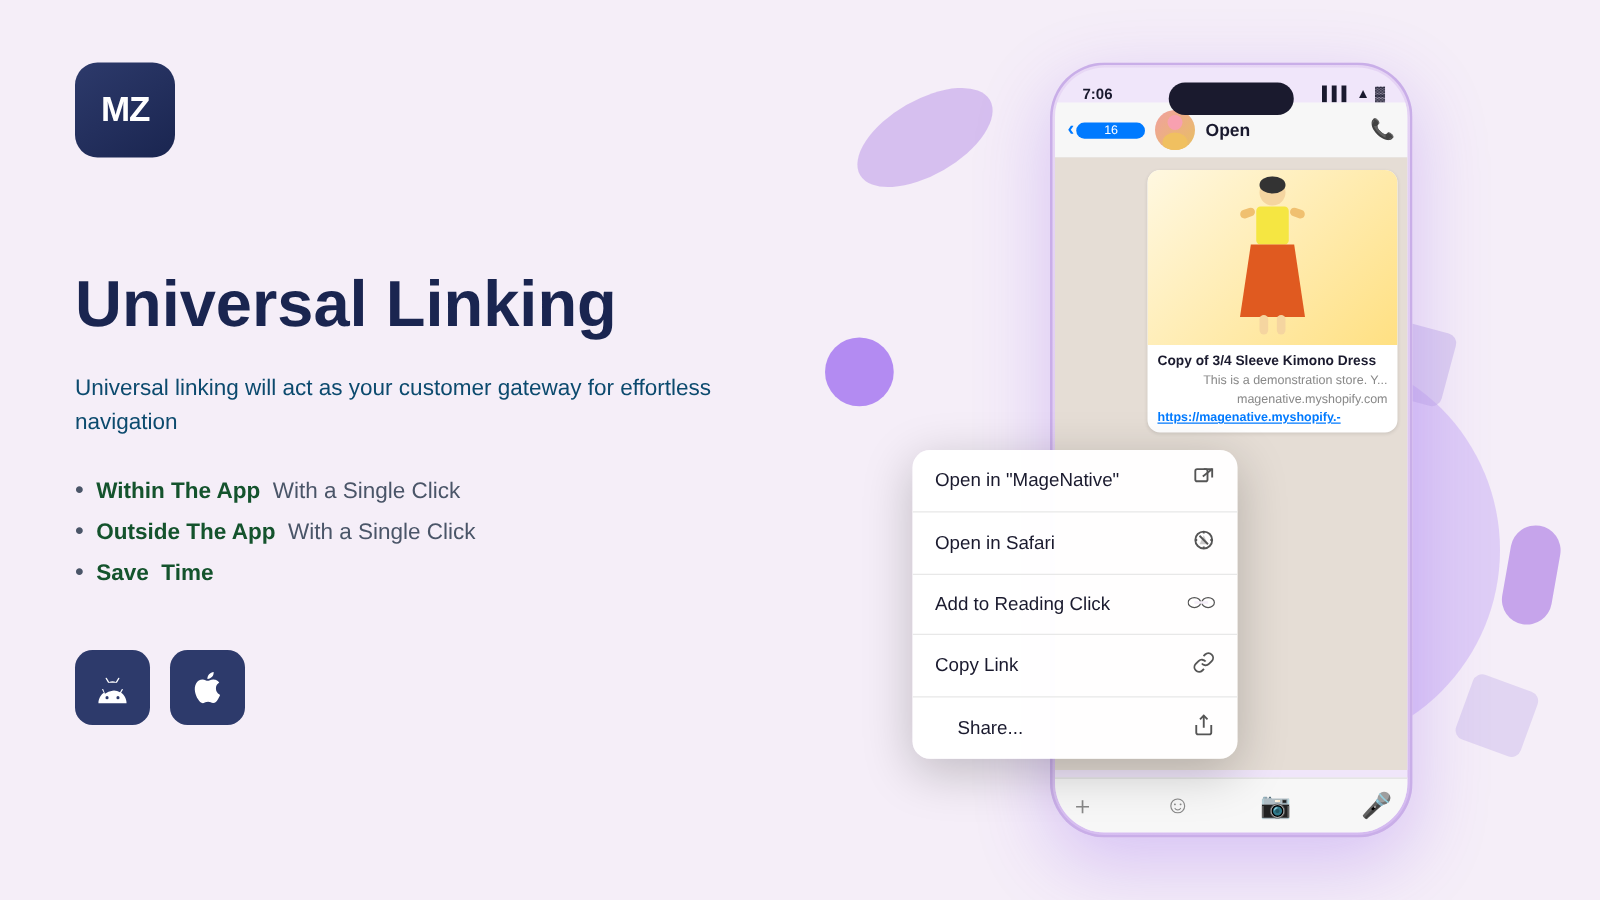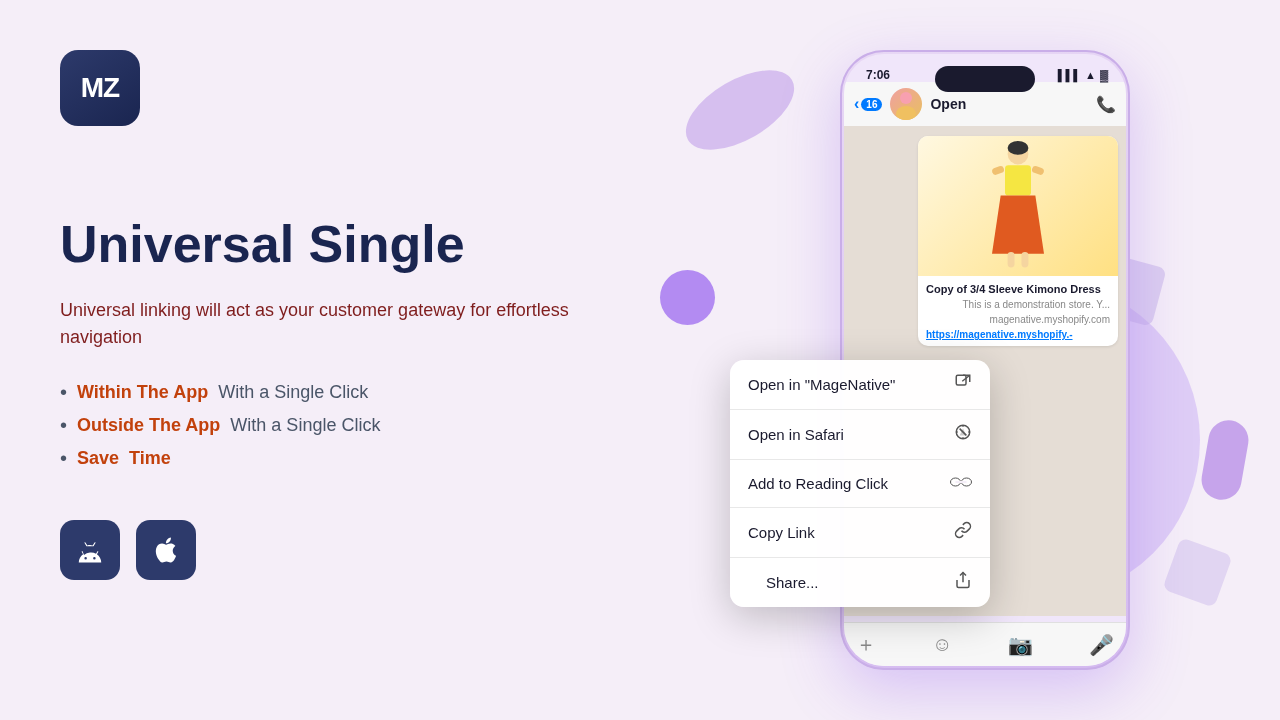--- a/index.html
+++ b/index.html
@@ -115,21 +115,21 @@
     .main-title {
       font-size: 52px;
       font-weight: 800;
       color: #1a2550;
       margin-bottom: 24px;
       line-height: 1.1;
     }
 
     .subtitle {
       font-size: 18px;
-      color: #7f1d1d;
+      color: #0c4a6e;
       line-height: 1.5;
       margin-bottom: 30px;
     }
 
     .bullet-list {
       list-style: none;
       margin-bottom: 50px;
     }
     .bullet-list li {
       font-size: 18px;
@@ -138,21 +138,21 @@
       display: flex;
       align-items: center;
       gap: 10px;
     }
     .bullet-list li::before {
       content: '•';
       color: #4a5568;
       font-size: 20px;
     }
     .bullet-list li strong {
-      color: #c2410c;
+      color: #14532d;
       font-weight: 800;
     }
 
     
     .platform-badges {
       display: flex;
       gap: 16px;
     }
     .platform-badge {
       width: 60px;
@@ -244,22 +244,22 @@
       font-size: 14px;
       font-weight: 600;
       display: flex;
       align-items: center;
       gap: 2px;
     }
     .chat-badge {
       background: #007aff;
       color: white;
       font-size: 10px;
-      font-weight: 700;
-      padding: 1px 5px;
+      font-weight: 400;
+      padding: 1px 22px;
       border-radius: 8px;
     }
     .chat-avatar {
       width: 32px;
       height: 32px;
       border-radius: 50%;
       background: linear-gradient(135deg, #f0a0a0, #e8c060);
       overflow: hidden;
       display: flex;
       align-items: center;
@@ -399,21 +399,21 @@
 <div class="bg-rect-1"></div>
 <div class="bg-rect-2"></div>
 <div class="bg-pill-right"></div>
 
 <div class="left-panel">
 
   <div class="logo">
     <span class="logo-text">MZ</span>
   </div>
 
-  <h1 class="main-title">Universal Single</h1>
+  <h1 class="main-title">Universal Linking</h1>
 
   <p class="subtitle">Universal linking will act as your customer gateway for effortless navigation</p>
 
   <ul class="bullet-list">
     <li>
       <strong>Within The App</strong>
       <span> With a Single Click</span>
     </li>
     <li>
       <strong>Outside The App</strong>

